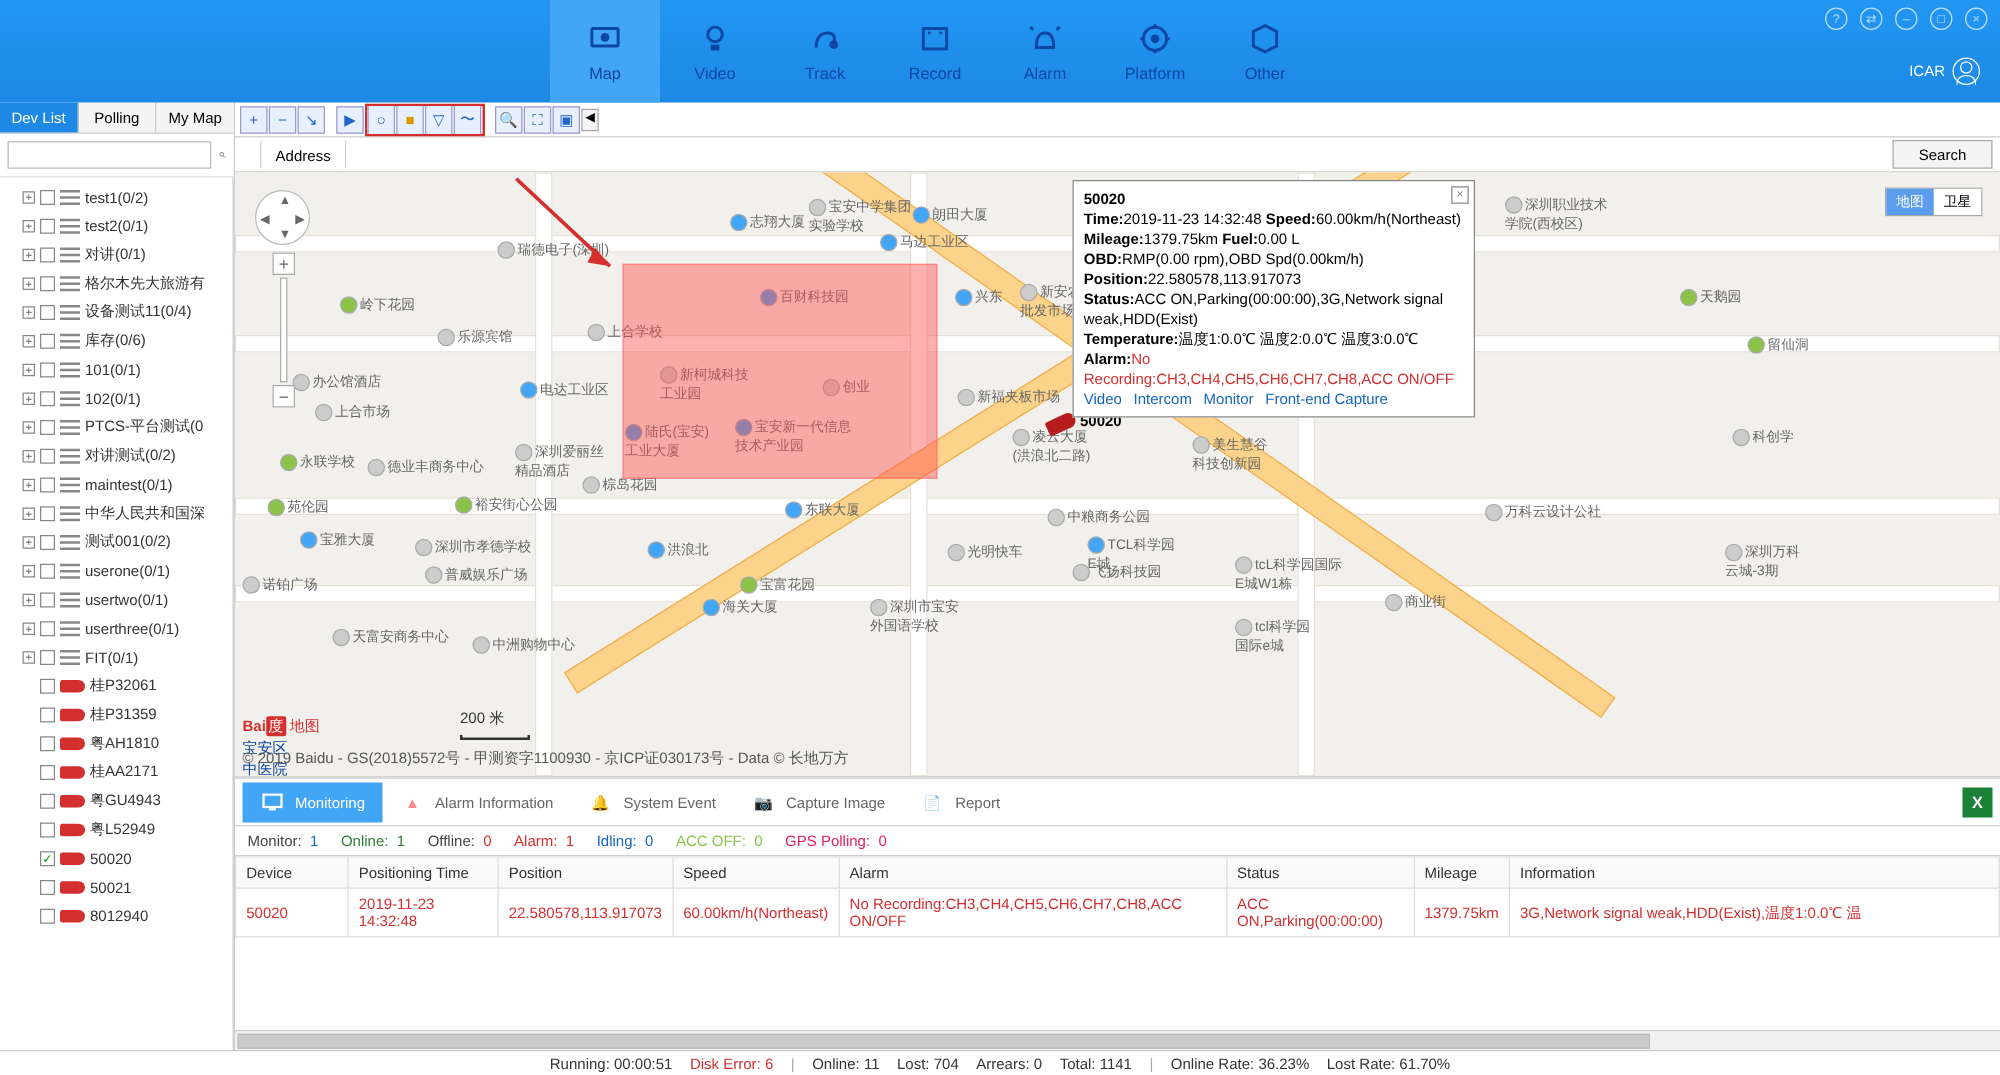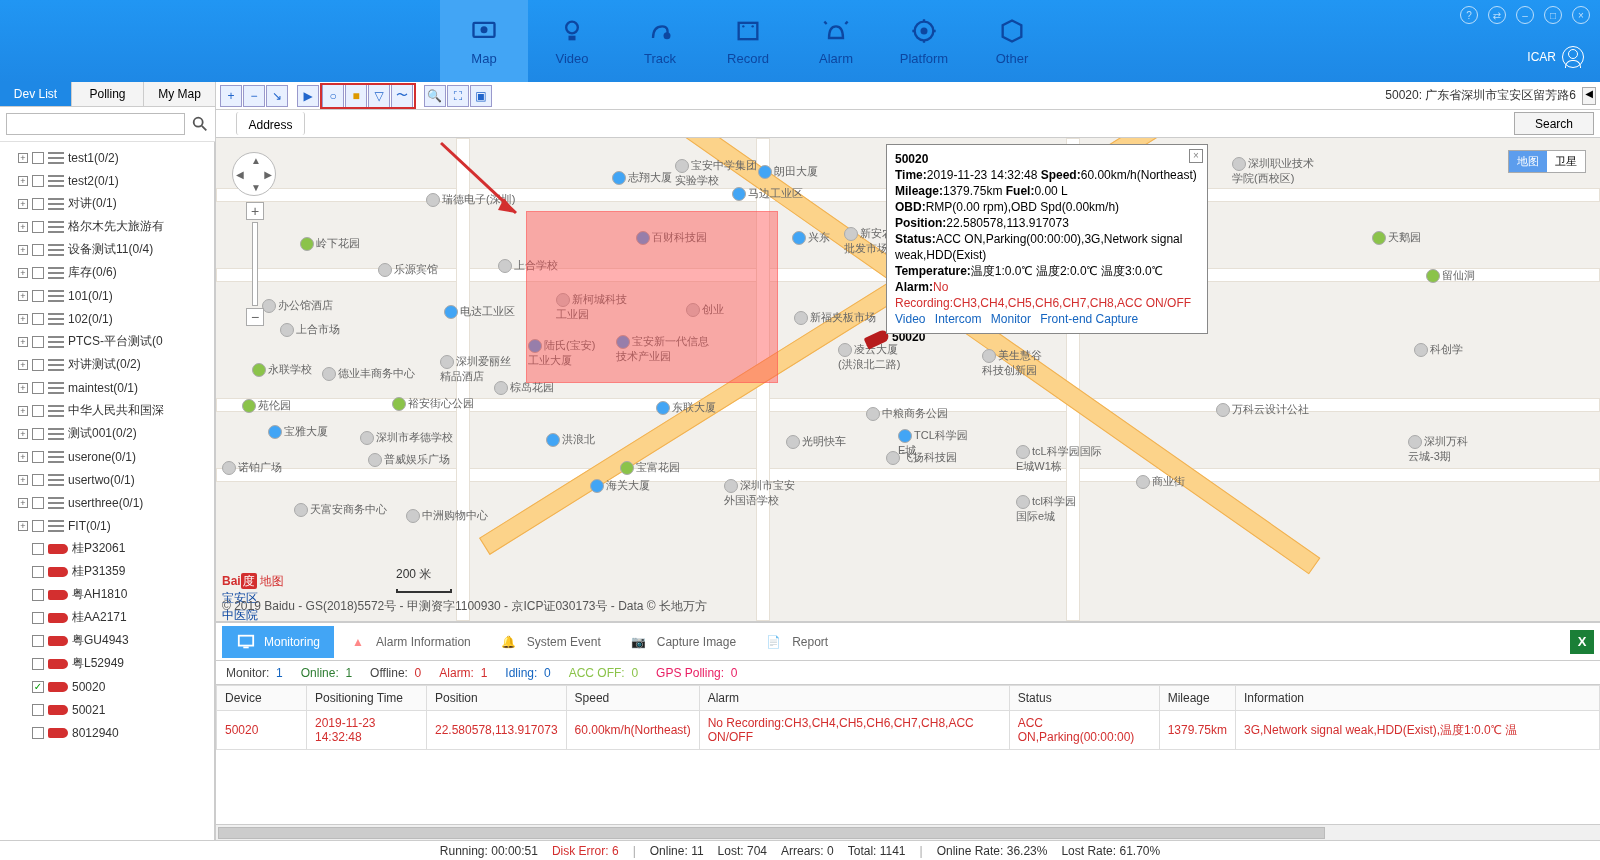--- a/index.html
+++ b/index.html
@@ -13,21 +13,21 @@
 .main-nav-item .ico svg{width:28px;height:28px;fill:#0d47a1}
 .main-nav-item .lbl{font-size:13px}
 .header-right{position:absolute;right:10px;top:6px;display:flex;gap:10px;align-items:center}
 .header-right .circ{width:18px;height:18px;border:1.5px solid #bbdefb;border-radius:50%;display:flex;align-items:center;justify-content:center;color:#bbdefb;font-size:10px;cursor:pointer}
 .user-area{position:absolute;right:16px;top:46px;color:#fff;font-size:15px;display:flex;align-items:center;gap:6px}
 .user-area .avatar{width:22px;height:22px;border:1.5px solid #fff;border-radius:50%;position:relative}
 .user-area .avatar::before{content:"";position:absolute;width:8px;height:8px;border:1.5px solid #fff;border-radius:50%;top:2px;left:5px}
 .user-area .avatar::after{content:"";position:absolute;width:14px;height:7px;border:1.5px solid #fff;border-bottom:none;border-radius:7px 7px 0 0;bottom:-1px;left:2px}
 
 .body{display:flex;height:calc(860px - 82px - 20px)}
-.sidebar{width:216px;border-right:1px solid #ccc;display:flex;flex-direction:column}
+.sidebar{width:188px;border-right:1px solid #ccc;display:flex;flex-direction:column}
 .main{flex:1;display:flex;flex-direction:column;overflow:hidden}
 
 .side-tabs{display:flex;background:#f4f4f4;border-bottom:1px solid #ccc}
 .side-tabs div{flex:1;text-align:center;padding:5px 0;border-right:1px solid #ccc;cursor:pointer}
 .side-tabs div:last-child{border-right:none}
 .side-tabs div.active{background:#1e88e5;color:#fff}
 .search-row{display:flex;padding:6px;gap:6px;align-items:center;border-bottom:1px solid #e0e0e0}
 .search-row input{flex:1;border:1px solid #bbb;padding:3px;height:22px}
 .search-row .mag{width:18px;height:18px}
 
@@ -445,21 +445,20 @@
       <div class="tool-highlight">
         <div class="tool-btn">○</div>
         <div class="tool-btn" style="color:#d90">■</div>
         <div class="tool-btn">▽</div>
         <div class="tool-btn">〜</div>
       </div>
       <div style="width:8px"></div>
       <div class="tool-btn">🔍</div>
       <div class="tool-btn">⛶</div>
       <div class="tool-btn">▣</div>
-      <div class="addr">50020: 广东省深圳市宝安区留芳路6</div>
       <div class="arr">◀</div>
     </div>
 
     <div class="addr-row">
       <div class="lbl">Address</div>
       <div class="gap"></div>
       <div class="search-btn">Search</div>
     </div>
 
     <div class="map-canvas">

